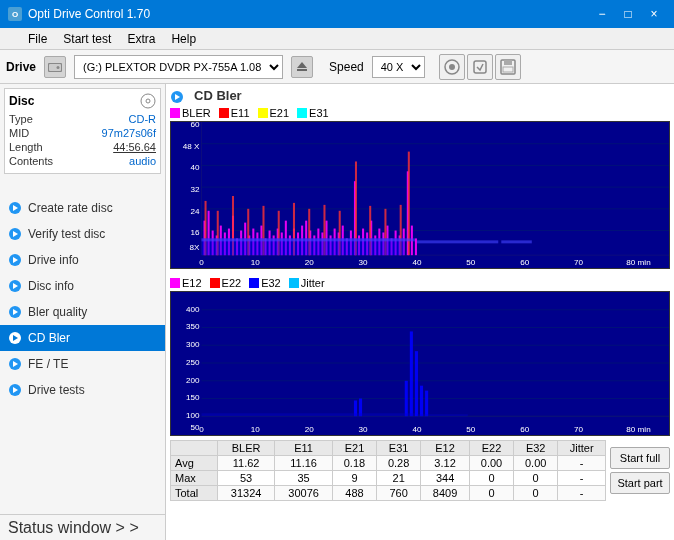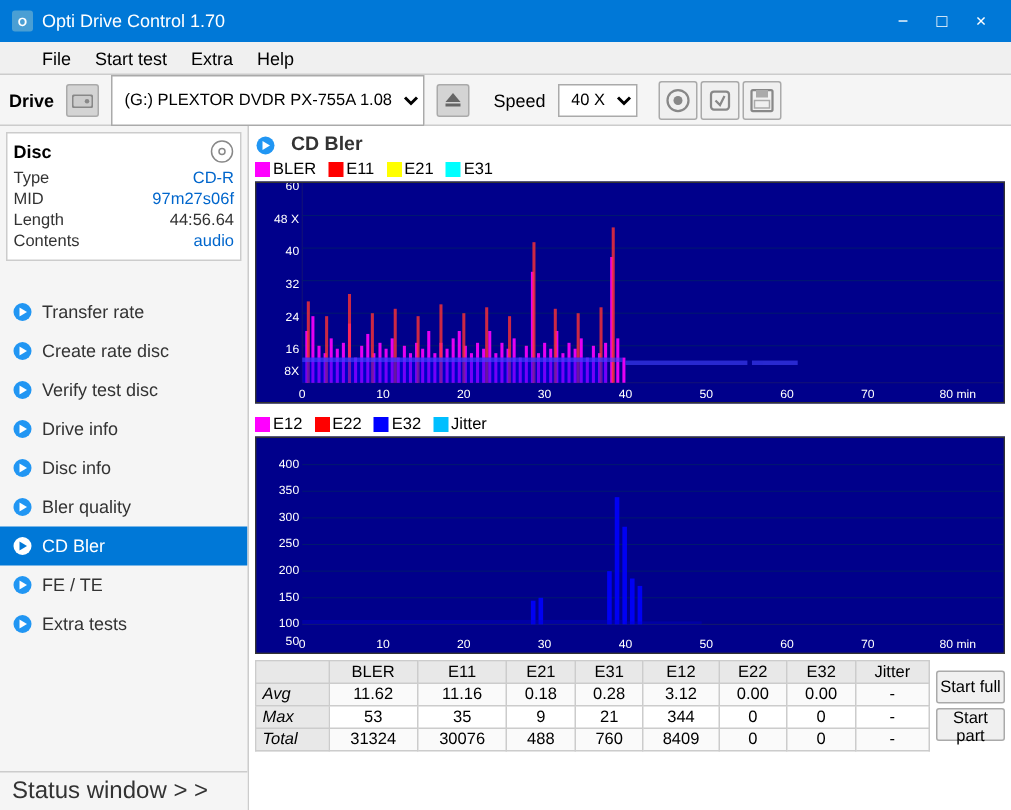--- a/index.html
+++ b/index.html
@@ -12,40 +12,40 @@
     .title-bar-controls { display: flex; gap: 2px; }
     .title-btn { width: 24px; height: 20px; display: flex; align-items: center; justify-content: center; background: transparent; border: none; color: white; cursor: pointer; font-size: 12px; border-radius: 2px; }
 
     
     .menu-bar { background: #f0f0f0; height: 22px; display: flex; align-items: center; border-bottom: 1px solid #ccc; padding: 0 20px; }
     .menu-item { padding: 2px 8px; cursor: pointer; font-size: 12px; border-radius: 2px; }
 
     
     .drive-bar { background: #f5f5f5; height: 34px; display: flex; align-items: center; padding: 0 6px; border-bottom: 1px solid #ccc; gap: 8px; }
     .drive-label { font-size: 12px; font-weight: bold; }
-    .drive-select { height: 34px; font-size: 11px; border: 1px solid #aaa; background: white; padding: 0 4px; min-width: 200px; cursor: pointer; }
+    .drive-select { height: 24px; font-size: 11px; border: 1px solid #aaa; background: white; padding: 0 4px; min-width: 200px; cursor: pointer; }
     .drive-icon { width: 22px; height: 22px; background: #d4d4d4; border: 1px solid #aaa; display: flex; align-items: center; justify-content: center; cursor: pointer; border-radius: 2px; }
     .speed-label { font-size: 12px; margin-left: 8px; }
     .speed-select { height: 22px; font-size: 11px; border: 1px solid #aaa; background: white; padding: 0 4px; cursor: pointer; }
     .toolbar-icons { display: flex; gap: 2px; margin-left: 6px; }
     .toolbar-icon { width: 26px; height: 26px; display: flex; align-items: center; justify-content: center; border: 1px solid #aaa; background: #f0f0f0; cursor: pointer; border-radius: 2px; font-size: 14px; }
 
     
     .main-content { display: flex; height: 456px; }
 
     
     .sidebar { width: 166px; background: #f5f5f5; border-right: 1px solid #ccc; display: flex; flex-direction: column; flex-shrink: 0; gap: 17px; }
     .disc-panel { background: white; border: 1px solid #ccc; margin: 4px; padding: 4px; }
     .disc-header { display: flex; justify-content: space-between; align-items: center; margin-bottom: 4px; }
     .disc-title { font-weight: bold; font-size: 12px; }
     .disc-icon { width: 16px; height: 16px; cursor: pointer; }
     .disc-row { display: flex; justify-content: space-between; margin-bottom: 2px; font-size: 11px; }
     .disc-key { color: #333; }
     .disc-val { color: #0066cc; font-weight: normal; }
-    .disc-val-black { color: #333; }
+    .disc-val-black { color: #333; text-decoration: underline; }
     .disc-val-blue-link { color: #0066cc; }
     .label-row { display: flex; align-items: center; gap: 2px; margin-top: 2px; }
     .label-input { border: 1px solid #aaa; height: 16px; font-size: 10px; width: 80px; }
     .label-btn { width: 16px; height: 16px; border: 1px solid #aaa; background: #f0f0f0; cursor: pointer; font-size: 10px; display: flex; align-items: center; justify-content: center; }
 
     .nav-items { flex: 1; overflow: hidden; }
     .nav-item { display: flex; align-items: center; height: 26px; padding: 0 8px; cursor: pointer; gap: 6px; font-size: 12px; color: #333; }
     .nav-item.active { background: #0078d7; color: white; }
 
     .status-window { height: 26px; display: flex; align-items: center; padding: 0 8px; border-top: 1px solid #ccc; cursor: pointer; font-size: 16px; color: #333; background: #f5f5f5; }
@@ -61,23 +61,23 @@
     .legend-item { display: flex; align-items: center; gap: 2px; }
     .legend-color { width: 10px; height: 10px; }
 
     
     .stats-area { display: flex; gap: 4px; margin-top: 4px; }
     .stats-table { flex: 1; border-collapse: collapse; font-size: 11px; }
     .stats-table th { background: #e8e8e8; border: 1px solid #ccc; padding: 1px 4px; font-weight: normal; text-align: center; }
     .stats-table td { border: 1px solid #ccc; padding: 1px 4px; text-align: center; }
     .stats-table tr:nth-child(odd) td { background: #fafafa; }
     .stats-table tr:nth-child(even) td { background: white; }
-    .row-label { text-align: left !important; font-weight: normal; background: #e8e8e8 !important; font-style: italic; }
+    .row-label { text-align: left !important; font-weight: normal; background: #e8e8e8 !important; }
     .stats-buttons { display: flex; flex-direction: column; gap: 3px; justify-content: center; }
-    .stats-btn { width: 46px; height: 22px; background: #f0f0f0; border: 1px solid #aaa; cursor: pointer; font-size: 11px; border-radius: 2px; }
+    .stats-btn { width: 60px; height: 22px; background: #f0f0f0; border: 1px solid #aaa; cursor: pointer; font-size: 11px; border-radius: 2px; }
 
     
     .chart-svg { width: 100%; height: 100%; display: block; }
   </style>
 </head>
 <body>
 
 <div class="title-bar">
   <div class="title-bar-left">
     <div class="title-bar-icon">O</div>
@@ -167,27 +167,20 @@
         <span class="disc-val-blue-link">audio</span>
       </div>
     </div>
 
     <div class="nav-items">
       <div class="nav-item">
         <svg width="14" height="14" viewBox="0 0 14 14">
             <circle cx="7" cy="7" r="6" fill="#2196F3"></circle>
             <polygon points="5,4 10,7 5,10" fill="white"></polygon>
           </svg>
-        <span>Transfer rate</span>
-      </div>
-      <div class="nav-item">
-        <svg width="14" height="14" viewBox="0 0 14 14">
-            <circle cx="7" cy="7" r="6" fill="#2196F3"></circle>
-            <polygon points="5,4 10,7 5,10" fill="white"></polygon>
-          </svg>
         <span>Create rate disc</span>
       </div>
       <div class="nav-item">
         <svg width="14" height="14" viewBox="0 0 14 14">
             <circle cx="7" cy="7" r="6" fill="#2196F3"></circle>
             <polygon points="5,4 10,7 5,10" fill="white"></polygon>
           </svg>
         <span>Verify test disc</span>
       </div>
       <div class="nav-item">
@@ -223,21 +216,21 @@
             <circle cx="7" cy="7" r="6" fill="#2196F3"></circle>
             <polygon points="5,4 10,7 5,10" fill="white"></polygon>
           </svg>
         <span>FE / TE</span>
       </div>
       <div class="nav-item">
         <svg width="14" height="14" viewBox="0 0 14 14">
             <circle cx="7" cy="7" r="6" fill="#2196F3"></circle>
             <polygon points="5,4 10,7 5,10" fill="white"></polygon>
           </svg>
-        <span>Extra tests</span>
+        <span>Drive tests</span>
       </div>
     </div>
 
     <div class="status-window">
       <span>Status window &gt; &gt;</span>
     </div>
   </div>
 
   <div class="right-panel">
 

